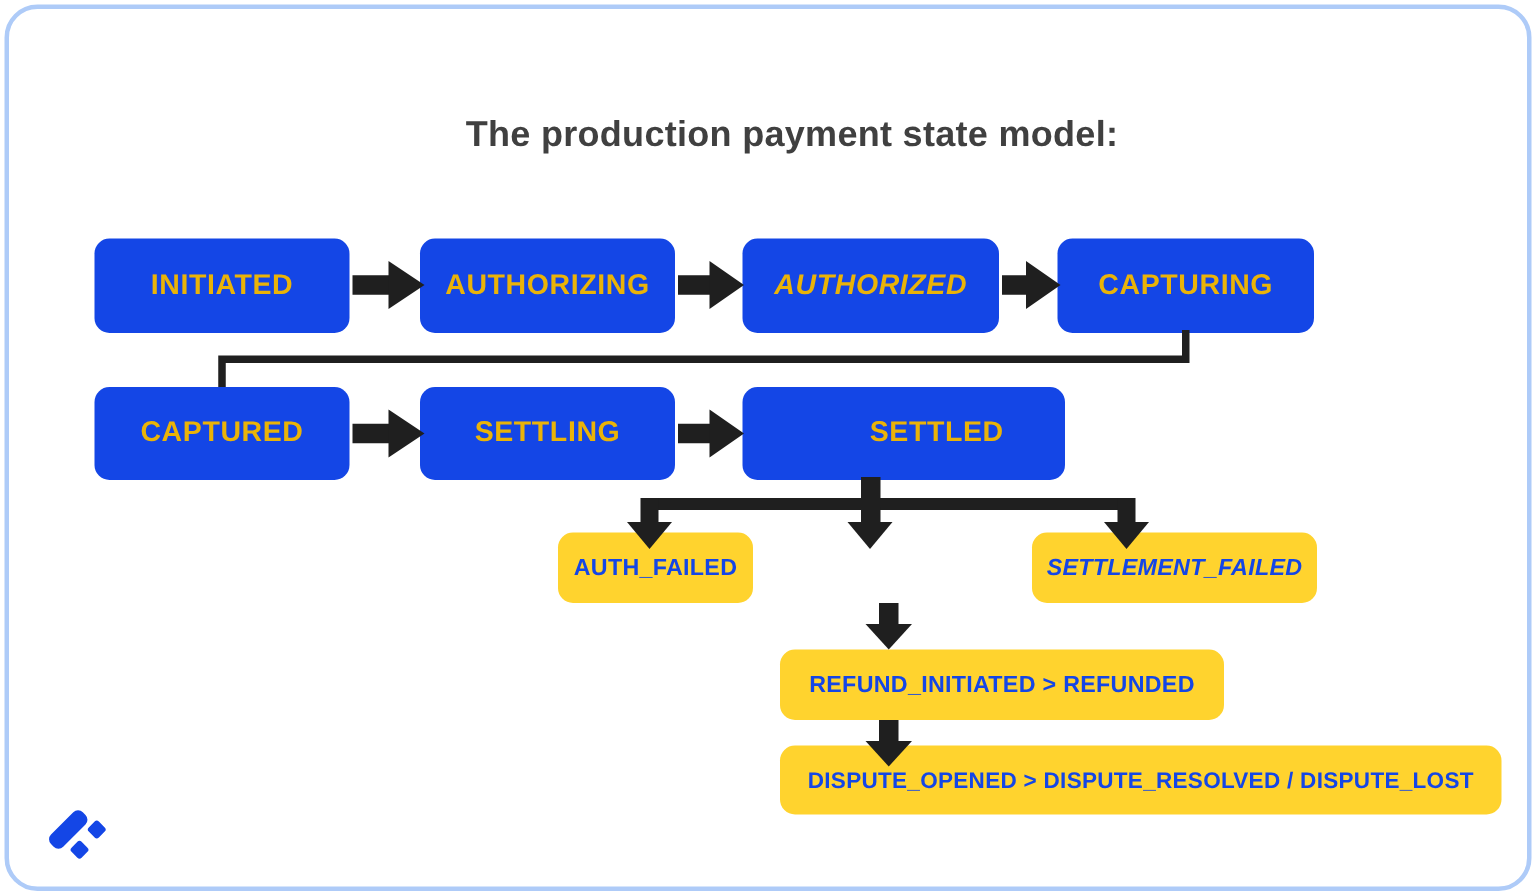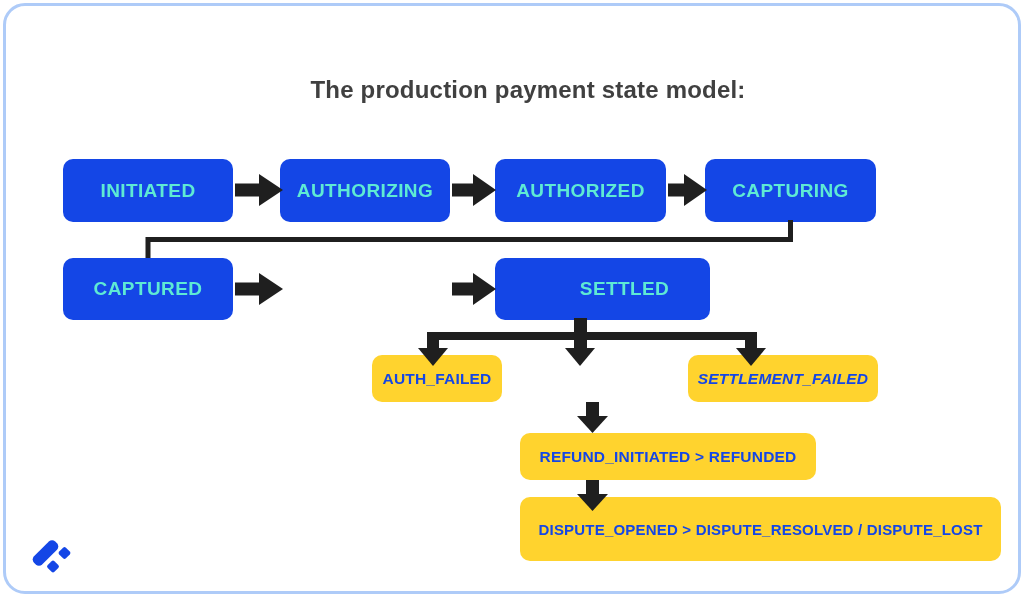--- a/index.html
+++ b/index.html
@@ -9,21 +9,21 @@
   }
   .frame{
     position:absolute;inset:3px;border:3px solid #AECBF8;border-radius:22px;
     pointer-events:none;
   }
   .title{
     position:absolute;left:0;top:60px;width:1024px;text-align:center;
     font-size:24px;font-weight:800;color:#404040;letter-spacing:.2px;margin:16px;
   }
   .bluebox{
-    position:absolute;background:#1446E6;border-radius:10px;color:#5eead4;
+    position:absolute;background:#1446E6;border-radius:10px;color:#eab308;
     display:flex;align-items:center;justify-content:center;
     font-weight:700;font-size:19px;letter-spacing:.4px;
   }
   .yellowbox{
     position:absolute;background:#FFD32E;border-radius:10px;color:#1446E6;
     display:flex;align-items:center;justify-content:center;
     font-weight:700;font-size:15.5px;letter-spacing:.2px;white-space:nowrap;
   }
   .yellowbox.small{font-size:15px;}
   .overlay{position:absolute;left:0;top:0;pointer-events:none;}
@@ -37,44 +37,47 @@
   <div class="frame"></div>
 
   <h1 class="title">The production payment state model:</h1>
 
   <div class="bluebox" style="left:63px;top:159px;width:170px;height:63px;">
     <span>INITIATED</span>
   </div>
   <div class="bluebox" style="left:280px;top:159px;width:170px;height:63px;">
     <span>AUTHORIZING</span>
   </div>
-  <div class="bluebox" style="left:495px;top:159px;width:171px;height:63px;">
+  <div class="bluebox" style="left:495px;top:159px;width:171px;height:63px;font-style:italic;">
     <span>AUTHORIZED</span>
   </div>
   <div class="bluebox" style="left:705px;top:159px;width:171px;height:63px;">
     <span>CAPTURING</span>
   </div>
 
   <div class="bluebox" style="left:63px;top:258px;width:170px;height:62px;">
     <span>CAPTURED</span>
+  </div>
+  <div class="bluebox" style="left:280px;top:258px;width:170px;height:62px;">
+    <span>SETTLING</span>
   </div>
   <div class="bluebox" style="left:495px;top:258px;width:171px;height:62px;padding-left:44px;">
     <span>SETTLED</span>
   </div>
 
   <div class="yellowbox" style="left:372px;top:355px;width:130px;height:47px;">
     <span>AUTH_FAILED</span>
   </div>
   <div class="yellowbox" style="left:688px;top:355px;width:190px;height:47px;font-style:italic;">
     <span>SETTLEMENT_FAILED</span>
   </div>
   <div class="yellowbox" style="left:520px;top:433px;width:296px;height:47px;">
     <span>REFUND_INITIATED &gt; REFUNDED</span>
   </div>
-  <div class="yellowbox small" style="left:520px;top:497px;width:481px;height:64px;">
+  <div class="yellowbox small" style="left:520px;top:497px;width:481px;height:46px;">
     <span>DISPUTE_OPENED &gt; DISPUTE_RESOLVED / DISPUTE_LOST</span>
   </div>
 
   <svg class="overlay" width="1024" height="597" viewBox="0 0 1024 597">
     <g fill="#1F1F1F" stroke="none">
 
       <g>
         <rect x="235" y="183.5" width="25" height="13"></rect>
         <polygon points="259,174 283,190 259,206"></polygon>
       </g>

